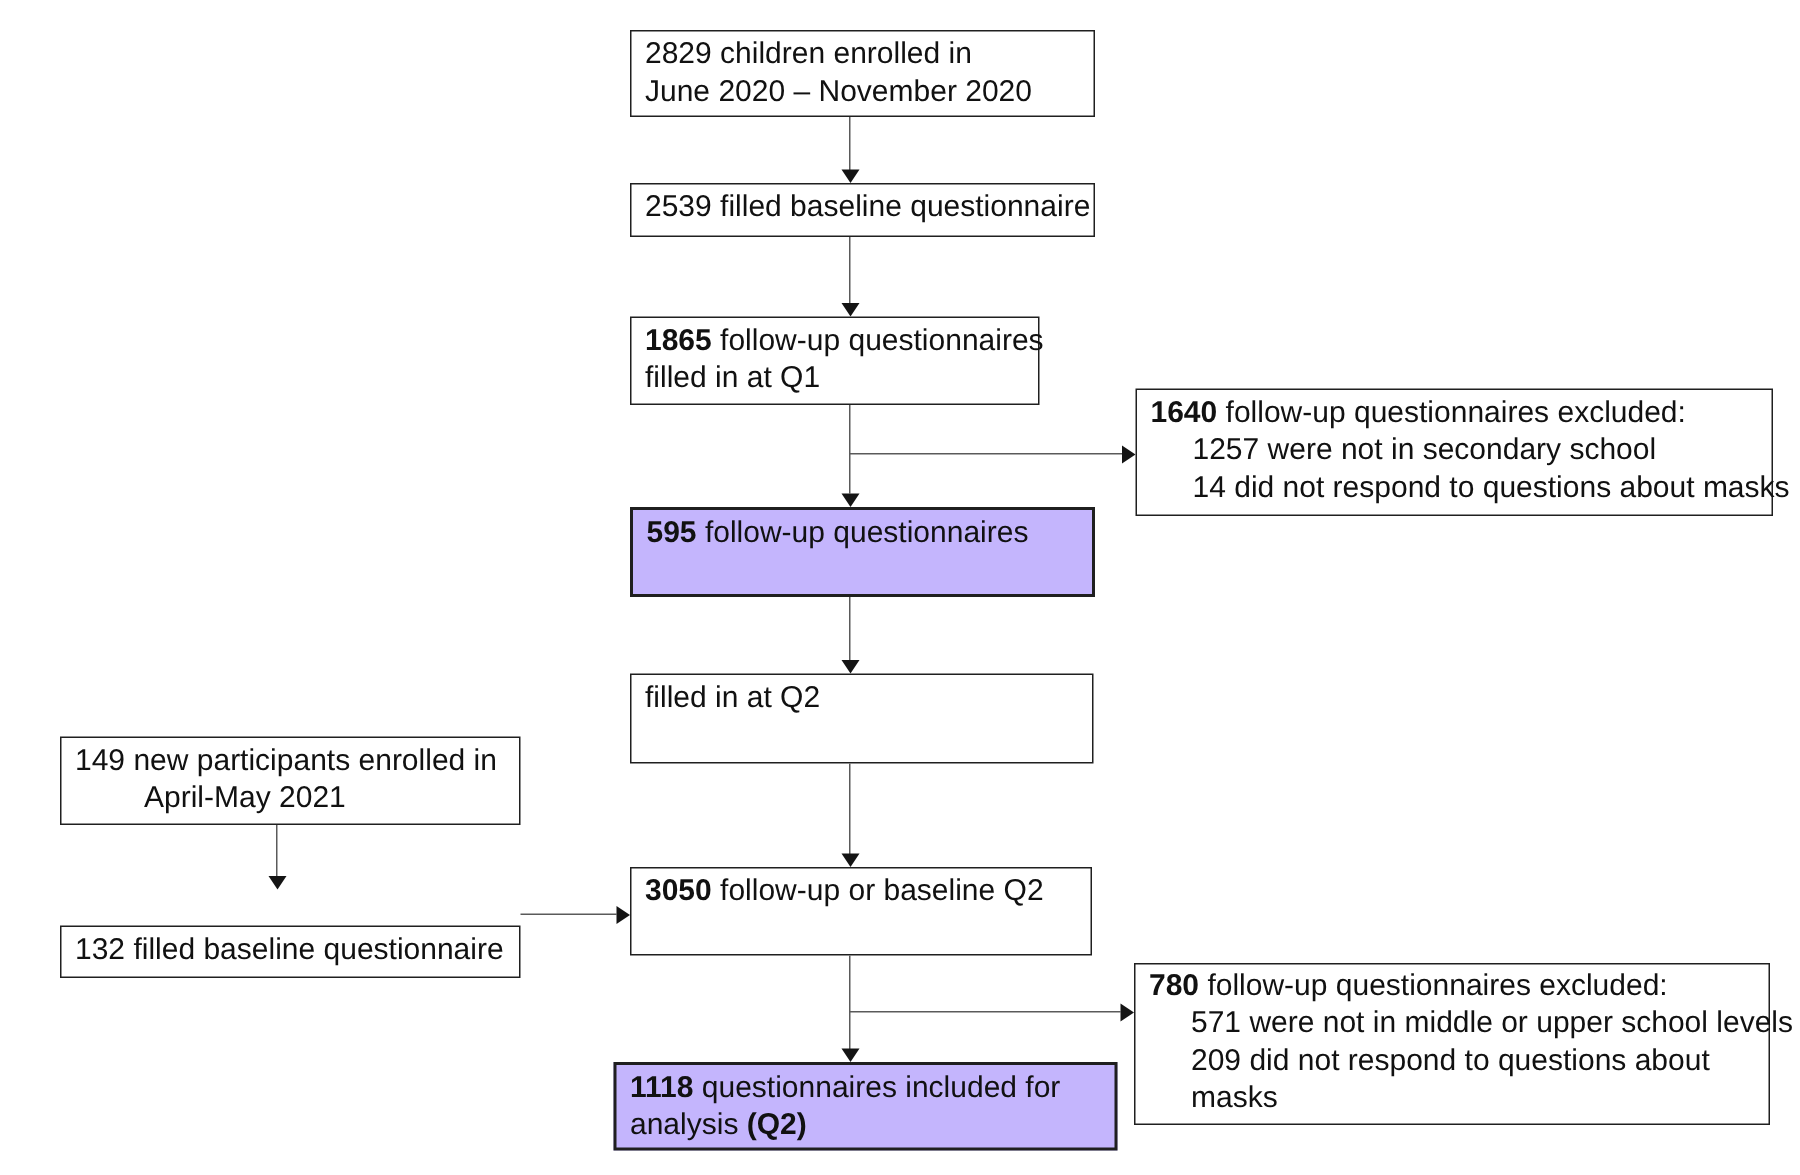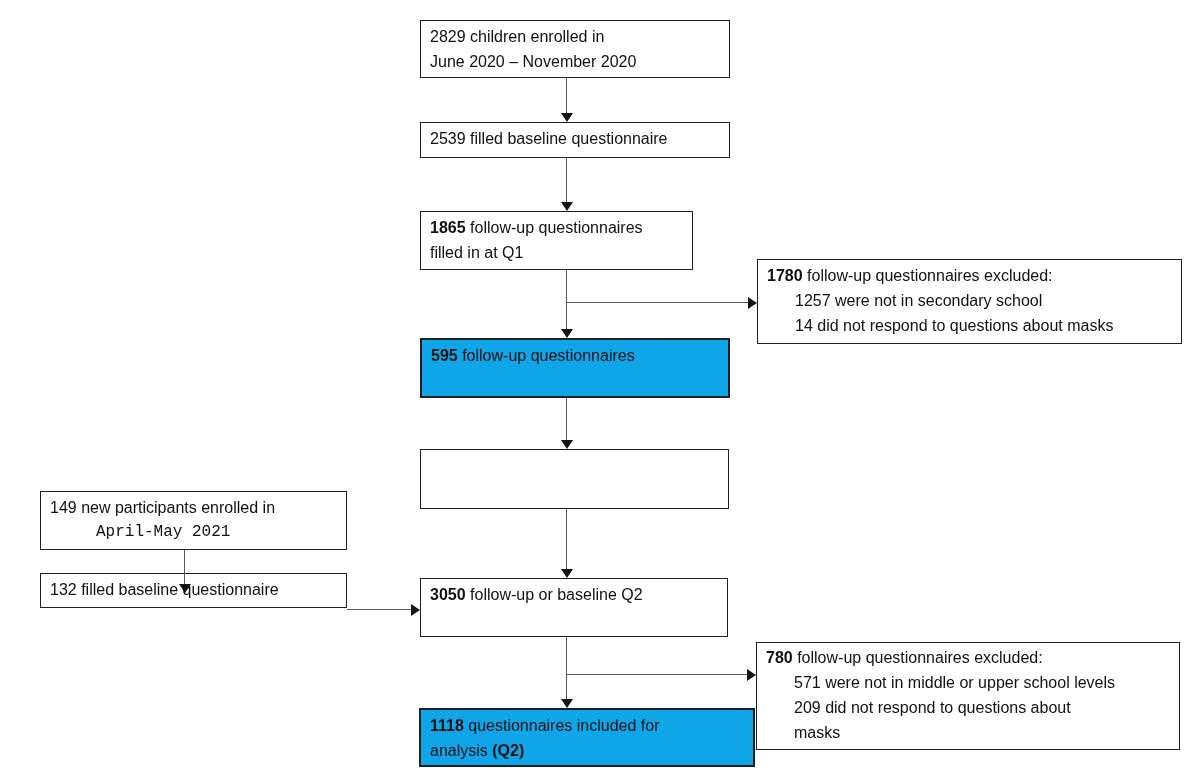--- a/index.html
+++ b/index.html
@@ -1,37 +1,37 @@
 <!DOCTYPE html>
 <html><head>
 <meta charset="utf-8">
 <style>
   html,body{margin:0;padding:0;background:#ffffff;}
   .canvas{
     position:relative;
     width:1200px;height:783px;
     background:#ffffff;
     font-family:"Liberation Sans", sans-serif;
-    font-size:16px;line-height:25px;color:#111111;
+    font-size:20px;line-height:25px;color:#111111;
     overflow:hidden;
   }
   .box{
     position:absolute;
     box-sizing:border-box;
     border:1.5px solid #1f1f1f;
     background:#ffffff;
     padding:3px 9px;
   }
   .box.shaded{
-    background:#0ea5e9;
+    background:#c4b5fd;
     border-width:2px;
   }
   .line{white-space:nowrap;}
   .ind{padding-left:28px;}
-  .tabind{padding-left:46px;font-family:Liberation Mono, monospace;}
+  .tabind{padding-left:46px;}
   b{font-weight:bold;}
   .vline{position:absolute;width:1.2px;background:#5a5a5a;}
   .hline{position:absolute;height:1.2px;background:#5a5a5a;}
   .arr-d{
     position:absolute;width:0;height:0;
     border-left:6px solid transparent;
     border-right:6px solid transparent;
     border-top:9px solid #141414;
   }
   .arr-r{
@@ -54,54 +54,55 @@
   <div class="box" style="left:420px;top:122px;width:310px;height:36px">
     <div class="line">2539 filled baseline questionnaire</div>
   </div>
 
   <div class="box" style="left:420px;top:211px;width:273px;height:59px">
     <div class="line"><b>1865</b><span> follow-up questionnaires</span></div>
     <div class="line">filled in at Q1</div>
   </div>
 
   <div class="box" style="left:757px;top:259px;width:425px;height:85px">
-    <div class="line"><b>1780</b><span> follow-up questionnaires excluded:</span></div>
+    <div class="line"><b>1640</b><span> follow-up questionnaires excluded:</span></div>
     <div class="line ind">1257 were not in secondary school</div>
     <div class="line ind">14 did not respond to questions about masks</div>
   </div>
 
   <div class="box shaded" style="left:420px;top:338px;width:310px;height:60px">
     <div class="line"><b>595</b><span> follow-up questionnaires</span></div>
   </div>
 
   <div class="box" style="left:420px;top:449px;width:309px;height:60px">
+    <div class="line">filled in at Q2</div>
   </div>
 
   <div class="box" style="left:420px;top:578px;width:308px;height:59px">
     <div class="line"><b>3050</b><span> follow-up or baseline Q2</span></div>
   </div>
 
   <div class="box" style="left:756px;top:642px;width:424px;height:108px;padding-top:2px">
     <div class="line"><b>780</b><span> follow-up questionnaires excluded:</span></div>
     <div class="line ind">571 were not in middle or upper school levels</div>
     <div class="line ind">209 did not respond to questions about</div>
     <div class="line ind">masks</div>
   </div>
 
-  <div class="box shaded" style="left:419px;top:708px;width:336px;height:59px">
+  <div class="box shaded" style="left:409px;top:708px;width:336px;height:59px">
     <div class="line"><b>1118</b><span> questionnaires included for</span></div>
     <div class="line"><span>analysis </span><b>(Q2)</b></div>
   </div>
 
   <div class="box" style="left:40px;top:491px;width:307px;height:59px">
     <div class="line">149 new participants enrolled in</div>
     <div class="line tabind">April-May 2021</div>
   </div>
 
-  <div class="box" style="left:40px;top:573px;width:307px;height:35px">
+  <div class="box" style="left:40px;top:617px;width:307px;height:35px">
     <div class="line">132 filled baseline questionnaire</div>
   </div>
 
   <div class="vline" style="left:566px;top:78px;height:36px"></div>
   <div class="arr-d" style="left:561px;top:113px"></div>
 
   <div class="vline" style="left:566px;top:158px;height:45px"></div>
   <div class="arr-d" style="left:561px;top:202px"></div>
 
   <div class="vline" style="left:566px;top:270px;height:59px"></div>

